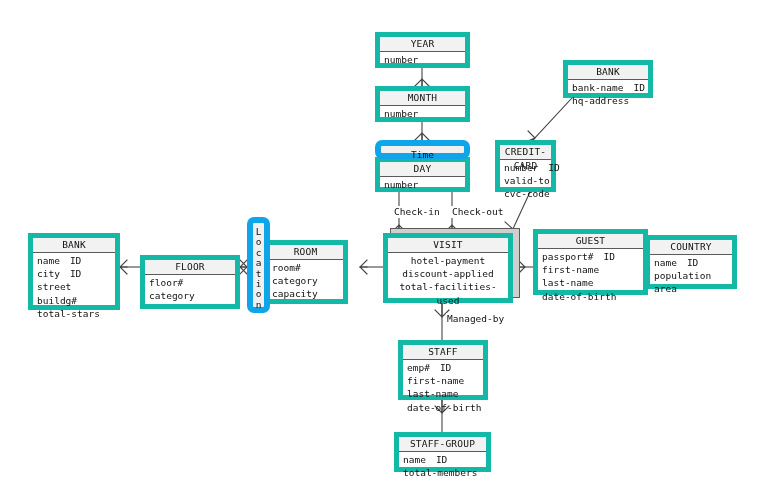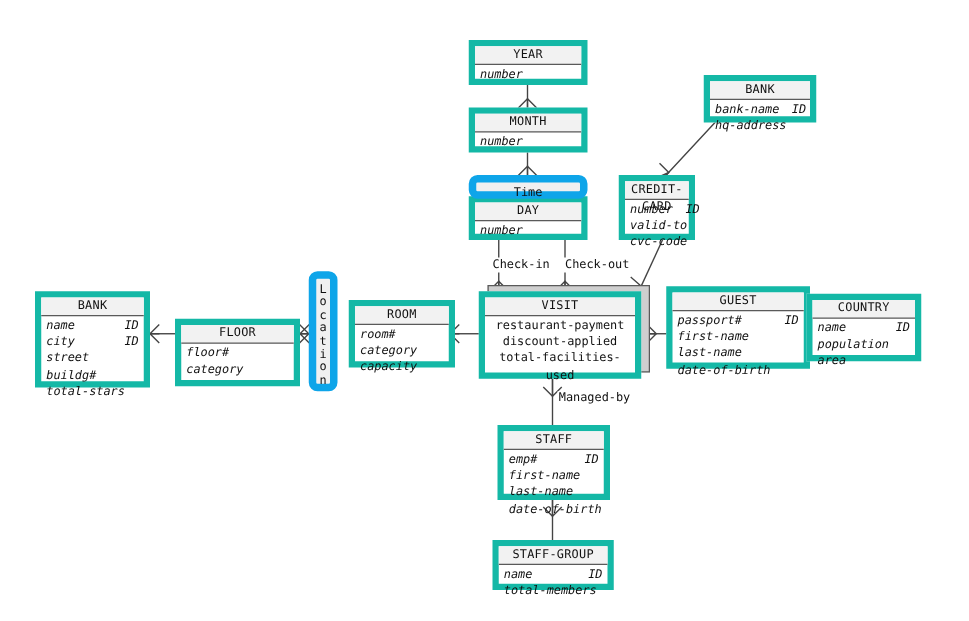--- a/index.html
+++ b/index.html
@@ -36,23 +36,22 @@
   }
   .entity .attrs{
     box-sizing:border-box;
     padding:1px 4px 2px 4px;
     font-size:9.5px;
     line-height:13.2px;
     color:#111;
   }
   .attrrow{
     display:flex;
-    justify-content:space-between;
+    justify-content:flex-start;
     white-space:pre;
-    font-style:italic;
   }
   .attrrow .idtag{padding-left:10px;}
 
   
   .entity.solid3d{z-index:6;}
   .entity.solid3d .attrs{text-align:center;}
   .shadow3d{
     position:absolute;
     z-index:4;
     border:1px solid #5a5a5a;
@@ -209,34 +208,34 @@
     <span>L</span>
     <span>o</span>
     <span>c</span>
     <span>a</span>
     <span>t</span>
     <span>i</span>
     <span>o</span>
     <span>n</span>
   </div>
 
-  <div class="entity" style="left:279px;top:240px;width:85px;height:54px;">
+  <div class="entity" style="left:263px;top:240px;width:85px;height:64px;">
     <div class="etitle">ROOM</div>
     <div class="attrs">
       <div class="attrrow"><span>room#</span><span class="idtag"></span></div>
       <div class="attrrow"><span>category</span><span class="idtag"></span></div>
       <div class="attrrow"><span>capacity</span><span class="idtag"></span></div>
     </div>
   </div>
 
   <div class="shadow3d" style="left:390px;top:228px;width:130px;height:70px;"></div>
   <div class="entity solid3d" style="left:383px;top:233px;width:130px;height:70px;">
     <div class="etitle">VISIT</div>
     <div class="attrs">
-      <div>restaurant-payment</div>
+      <div>hotel-payment</div>
       <div>discount-applied</div>
       <div>total-facilities-used</div>
     </div>
   </div>
 
   <div class="entity" style="left:533px;top:229px;width:115px;height:66px;">
     <div class="etitle">GUEST</div>
     <div class="attrs">
       <div class="attrrow"><span>passport#</span><span class="idtag">ID</span></div>
       <div class="attrrow"><span>first-name</span><span class="idtag"></span></div>

